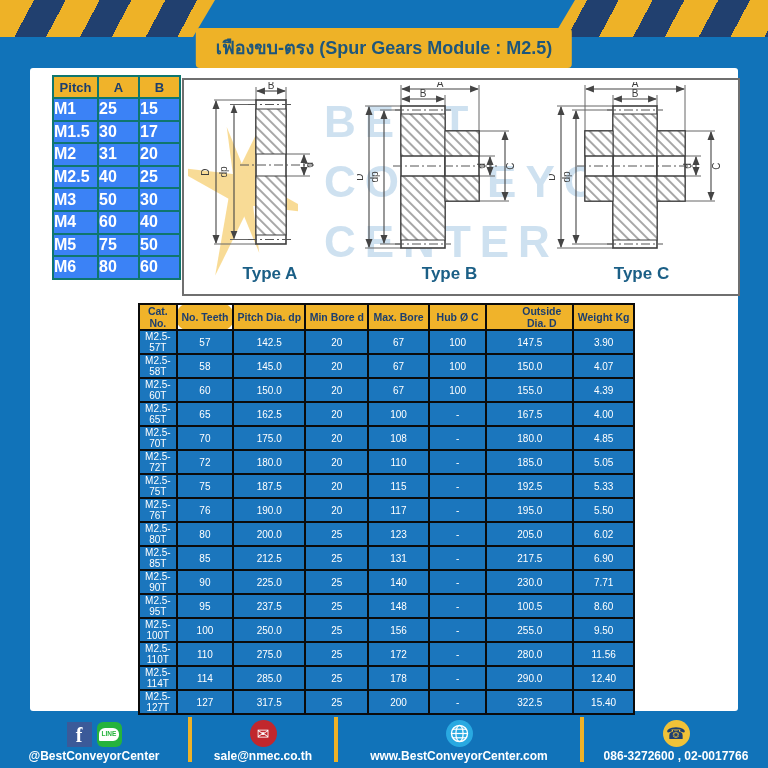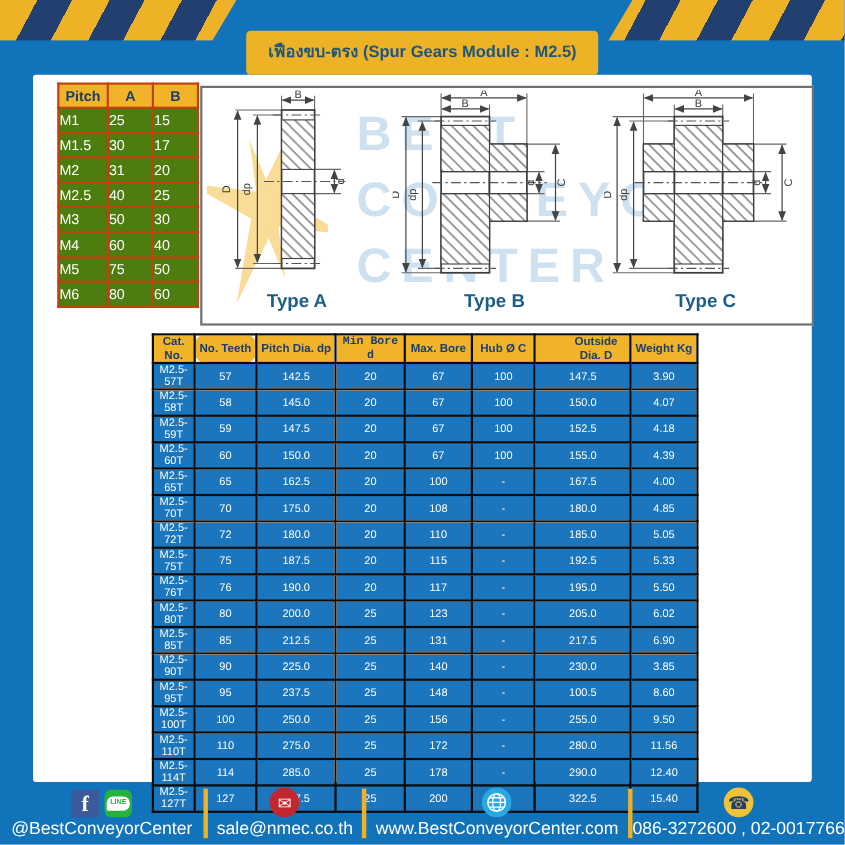--- a/index.html
+++ b/index.html
@@ -7,33 +7,33 @@
   .page { position:relative; width:768px; height:768px; background:#1173b9; overflow:hidden; }
 
   
   .stripe { position:absolute; top:0; height:37px;
     background:repeating-linear-gradient(118deg, #eeb227 0 30px, #21406f 30px 58px); }
   .stripe-left  { left:0;  width:215px; clip-path:polygon(0 0,100% 0,calc(100% - 22px) 100%,0 100%); }
   .stripe-right { right:0; width:215px; clip-path:polygon(22px 0,100% 0,100% 100%,0 100%); }
 
   
   .title-box { position:absolute; top:28px; left:50%; transform:translateX(-50%);
-    background:#eeb227; color:#1d567c; font-size:15px; font-weight:bold;
+    background:#eeb227; color:#1d567c; font-size:18px; font-weight:bold;
     height:40px; line-height:40px; padding:0 20px; border-radius:4px; white-space:nowrap; z-index:5; }
 
   
   .panel { position:absolute; left:30px; top:68px; width:708px; height:643px;
     background:#ffffff; border-radius:3px; z-index:1; }
 
   
   table { border-collapse:collapse; table-layout:fixed; }
   .pitch-table { position:absolute; left:22px; top:7px; width:127px; }
-  .pitch-table th, .pitch-table td { border:2px solid #c2410c; }
+  .pitch-table th, .pitch-table td { border:2px solid #0f766e; }
   .pitch-table th { background:#f0b32a; color:#1c3e6e; font-size:13px; height:22px; }
-  .pitch-table td { background:#4d7c0f; color:#ffffff; font-size:13px; font-weight:normal; height:22.6px; }
+  .pitch-table td { background:#3b82f6; color:#ffffff; font-size:16px; font-weight:bold; height:22.6px; }
   .pitch-table th:nth-child(1){width:45px;} .pitch-table th:nth-child(2){width:41px;} .pitch-table th:nth-child(3){width:41px;}
 
   
   .drawings-box { position:absolute; left:152px; top:10px; width:558px; height:218px;
     border:2px solid #6f6f6f; background:#fff; overflow:hidden; }
   .watermark { position:absolute; left:140px; top:12px; z-index:0;
     font-weight:bold; font-size:44px; letter-spacing:9px; line-height:60px;
     color:rgba(64,138,198,0.26); white-space:nowrap; }
   .logo-mark { position:absolute; left:4px; top:10px; z-index:0; opacity:0.5; }
   .drawings-row { position:absolute; inset:0; display:flex; justify-content:space-between;
@@ -41,32 +41,32 @@
   .drawing { display:flex; flex-direction:column; align-items:center; }
   .type-label { font-size:17px; font-weight:bold; color:#1b5f86; margin-top:-2px; }
   .dim-text { font-size:10px; fill:#3c3c3c; font-family:"Liberation Sans",sans-serif; }
 
   
   .gear-table { position:absolute; left:108px; top:235px; width:497px; }
   .gear-table th, .gear-table td { border:2px solid #0b0b0b; text-align:center; overflow:hidden; }
   .gear-table th { background:#f0b32a; color:#1c3e6e; font-size:10.5px; height:22px; padding:0 1px; }
   .gear-table td { background:#1b76bd; color:#ffffff; font-size:10px; height:17.5px; }
   .gear-table th:nth-child(1){width:36px;} .gear-table th:nth-child(2){width:54px;border-radius:10px;}
-  .gear-table th:nth-child(3){width:69px;margin-left:44px;} .gear-table th:nth-child(4){width:60px;font-family:Liberation Mono, monospace;}
+  .gear-table th:nth-child(3){width:69px;margin-left:44px;} .gear-table th:nth-child(4){width:60px;}
   .gear-table th:nth-child(5){width:58px;text-align:center;} .gear-table th:nth-child(6){width:55px;}
   .gear-table th:nth-child(7){width:83px;padding-left:25px;} .gear-table th:nth-child(8){width:58px;margin-top:36px;}
 
   
   .footer { position:absolute; left:0; top:711px; width:768px; height:57px;
     display:flex; align-items:stretch; z-index:2; }
   .fsec { display:flex; flex-direction:column; align-items:center; justify-content:flex-end;
     padding-bottom:5px; gap:2px; }
   .fsec1{width:188px;} .fsec2{width:142px;} .fsec3{width:242px;} .fsec4{flex:1;}
   .fdiv { width:4px; background:#eeb227; margin:6px 0; }
-  .flabel { color:#ffffff; font-weight:normal; font-size:16px; white-space:nowrap; }
+  .flabel { color:#ffffff; font-weight:bold; font-size:12px; white-space:nowrap; }
   .icon-row { display:flex; gap:5px; align-items:center; }
   .fb-icon { width:25px; height:25px; background:#3b5a99; color:#fff; font-weight:bold;
     font-size:20px; text-align:center; line-height:27px; font-family:"Liberation Serif",serif; }
   .line-icon { width:25px; height:25px; background:#25b33c; border-radius:6px;
     display:flex; align-items:center; justify-content:center; }
   .line-bubble { background:#fff; color:#25b33c; font-size:6.5px; font-weight:bold;
     border-radius:6px 6px 6px 1px; padding:3px 3px; line-height:1; }
   .circle-icon { width:27px; height:27px; border-radius:50%;
     display:flex; align-items:center; justify-content:center; }
   .mail-circle { background:#c1272d; color:#fff; font-size:15px; }
@@ -326,30 +326,20 @@
             <td>M2.5-58T</td>
             <td>58</td>
             <td>145.0</td>
             <td>20</td>
             <td>67</td>
             <td>100</td>
             <td>150.0</td>
             <td>4.07</td>
           </tr>
           <tr>
-            <td>M2.5-59T</td>
-            <td>59</td>
-            <td>147.5</td>
-            <td>20</td>
-            <td>67</td>
-            <td>100</td>
-            <td>152.5</td>
-            <td>4.18</td>
-          </tr>
-          <tr>
             <td>M2.5-60T</td>
             <td>60</td>
             <td>150.0</td>
             <td>20</td>
             <td>67</td>
             <td>100</td>
             <td>155.0</td>
             <td>4.39</td>
           </tr>
           <tr>
@@ -423,21 +413,21 @@
             <td>6.90</td>
           </tr>
           <tr>
             <td>M2.5-90T</td>
             <td>90</td>
             <td>225.0</td>
             <td>25</td>
             <td>140</td>
             <td>-</td>
             <td>230.0</td>
-            <td>3.85</td>
+            <td>7.71</td>
           </tr>
           <tr>
             <td>M2.5-95T</td>
             <td>95</td>
             <td>237.5</td>
             <td>25</td>
             <td>148</td>
             <td>-</td>
             <td>100.5</td>
             <td>8.60</td>

